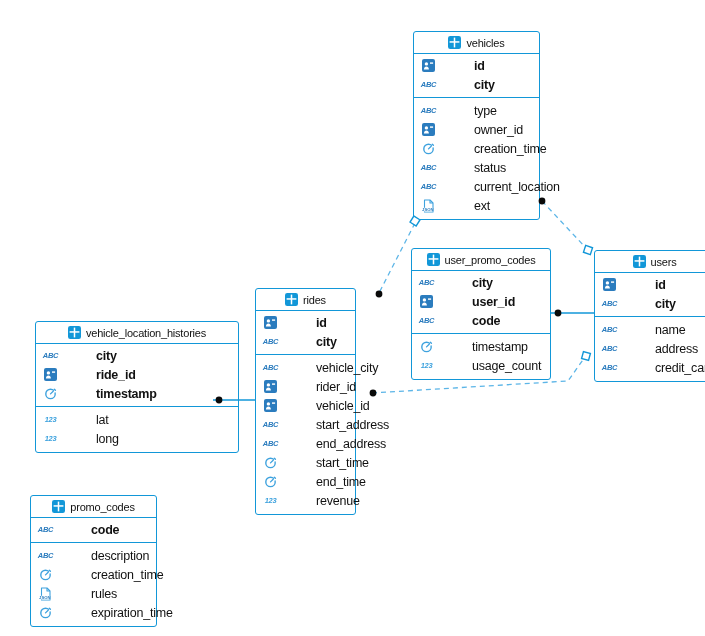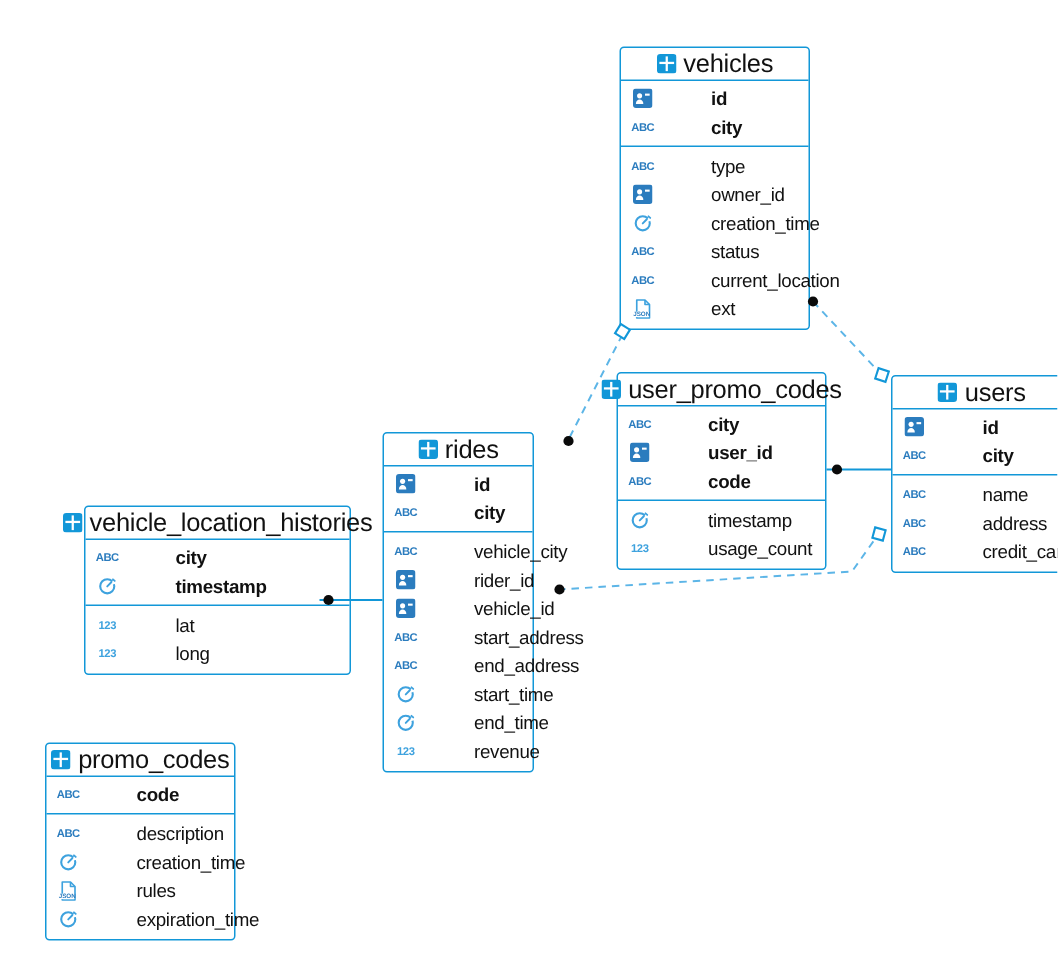--- a/index.html
+++ b/index.html
@@ -7,33 +7,33 @@
     position:relative;width:705px;height:636px;background:#ffffff;overflow:hidden;
     font-family:"Liberation Sans", sans-serif;
   }
   .db-table{
     position:absolute;box-sizing:border-box;background:#ffffff;
     border:1.5px solid #1297d8;border-radius:3px;z-index:1;
   }
   .tbl-header{
     display:flex;align-items:center;justify-content:center;gap:5px;
     height:21px;border-bottom:1.5px solid #1297d8;
-    font-size:17px;font-weight:500;color:#111;letter-spacing:-0.2px;white-space:nowrap;
+    font-size:11px;font-weight:500;color:#111;letter-spacing:-0.2px;white-space:nowrap;
   }
   .keys-section{padding:2px 0 3px;border-bottom:1.5px solid #1297d8;}
   .fields-section{padding:3px 0 4px;}
   .field-row{
     display:flex;align-items:center;gap:4px;height:19px;padding-left:6px;
     white-space:nowrap;
   }
   .field-icon{
     width:17px;flex:0 0 17px;display:flex;align-items:center;justify-content:center;
   }
   .type-text{
-    font-size:7.5px;font-weight:700;letter-spacing:-0.3px;line-height:1;
+    font-size:7.5px;font-weight:700;letter-spacing:-0.3px;line-height:1;font-style:italic;
   }
   .field-label{font-size:12.5px;color:#111;letter-spacing:-0.2px;padding-left:33px;}
   .field-label.pk{font-weight:700;}
   #relations-layer{
     position:absolute;left:0;top:0;z-index:10;pointer-events:none;
   }
 </style>
 </head>
 <body>
 
@@ -323,37 +323,48 @@
           <span class="field-label">end_time</span>
         </div>
         <div class="field-row">
           <span class="field-icon">
             <span class="type-text" style="color:#3ea2de">123</span>
           </span>
           <span class="field-label">revenue</span>
         </div>
       </div>
     </div>
-    <div class="db-table" style="left: 35px; top: 337px; width: 178px; margin-left: 21px;">
+    <div class="db-table" style="left: 35px; top: 321px; width: 204px;">
       <div class="tbl-header">
         <span style="display: inline-flex;">
           <svg width="13" height="13" viewBox="0 0 13 13">
             <rect width="13" height="13" rx="2.2" fill="#1297d8"></rect>
             <rect x="1.6" y="5.2" width="9.8" height="1.5" fill="#fff"></rect>
             <rect x="5.75" y="1.6" width="1.5" height="9.8" fill="#fff"></rect>
           </svg>
         </span>
         <span>vehicle_location_histories</span>
       </div>
       <div class="keys-section">
         <div class="field-row">
           <span class="field-icon">
             <span class="type-text" style="color:#2b7cbe">ABC</span>
           </span>
           <span class="field-label pk">city</span>
+        </div>
+        <div class="field-row">
+          <span class="field-icon">
+            <svg width="13" height="13" viewBox="0 0 13 13">
+              <rect width="13" height="13" rx="2" fill="#2b7cbe"></rect>
+              <circle cx="4.4" cy="4.9" r="1.7" fill="#fff"></circle>
+              <path d="M1.9 10.4c0-1.9 1.2-3 2.5-3s2.5 1.1 2.5 3z" fill="#fff"></path>
+              <rect x="8" y="3.4" width="3.1" height="1.4" fill="#fff"></rect>
+            </svg>
+          </span>
+          <span class="field-label pk">ride_id</span>
         </div>
         <div class="field-row">
           <span class="field-icon">
             <svg width="13" height="13" viewBox="0 0 13 13">
               <circle cx="6.5" cy="6.9" r="4.7" fill="none" stroke="#3ea2de" stroke-width="1.4"></circle>
               <path d="M6.5 6.9 L12.6 1.2 L13 4.8 Z" fill="#fff"></path>
               <line x1="6.5" y1="6.9" x2="9.2" y2="4.2" stroke="#3ea2de" stroke-width="1.3" stroke-linecap="round"></line>
               <line x1="10.3" y1="2.2" x2="11.5" y2="3.3" stroke="#3ea2de" stroke-width="1.2" stroke-linecap="round"></line>
             </svg>
           </span>

